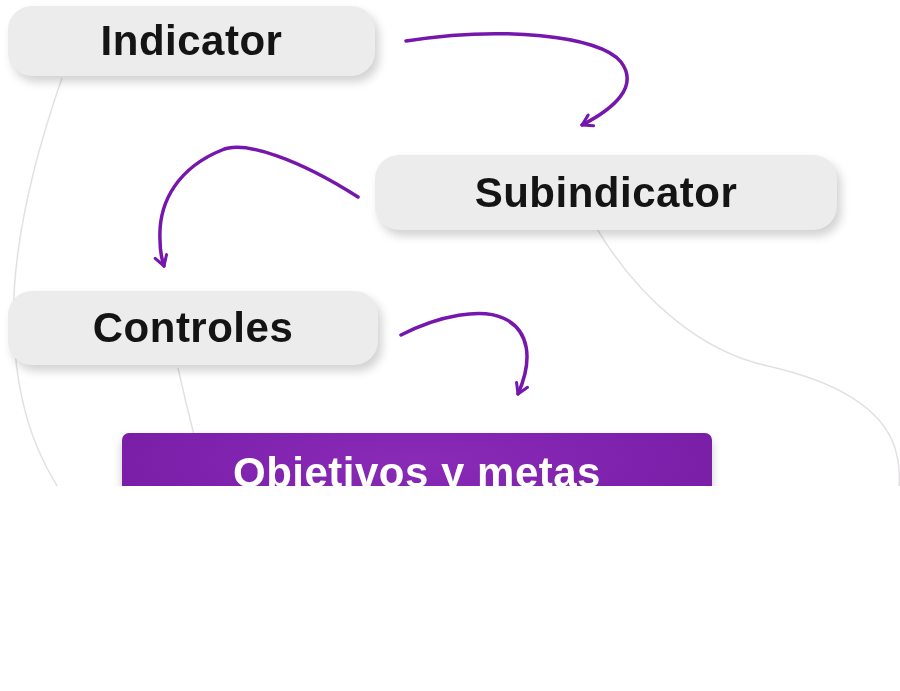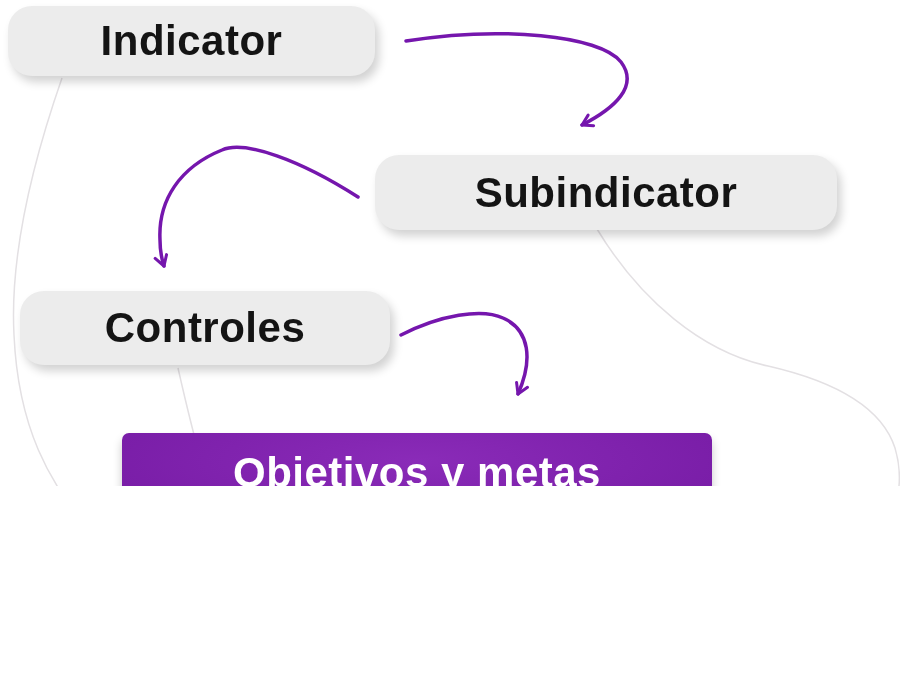--- a/index.html
+++ b/index.html
@@ -27,21 +27,21 @@
   }
   .node.accent{
     background:radial-gradient(ellipse 95% 160% at 50% 35%, #8a2bb8 0%, #7a1ea8 55%, #5c0f8d 100%);
     color:#ffffff;
     font-size:42px;
     border-radius:7px;
     box-shadow:0 6px 10px rgba(0,0,0,0.22);
   }
   #node-indicator   {left:8px;  top:6px;   width:367px; height:70px;}
   #node-subindicator{left:375px;top:155px; width:462px; height:75px;align-items:center;}
-  #node-controles   {left:20px;  top:291px; width:370px; height:74px;}
+  #node-controles   {left:8px;  top:291px; width:370px; height:74px;}
   #node-objetivos   {left:122px;top:433px; width:590px; height:79px;}
 </style>
 </head>
 <body>
 
 <div class="canvas">
 
   <svg class="layer" viewBox="0 0 900 691" fill="none">
     <g stroke="#e3e0e3" stroke-width="1.5" fill="none">
       <path d="M62,78 C30,170 10,260 14,335 C18,425 48,485 95,535 C150,593 245,630 340,642 C400,649 445,645 470,628"></path>

